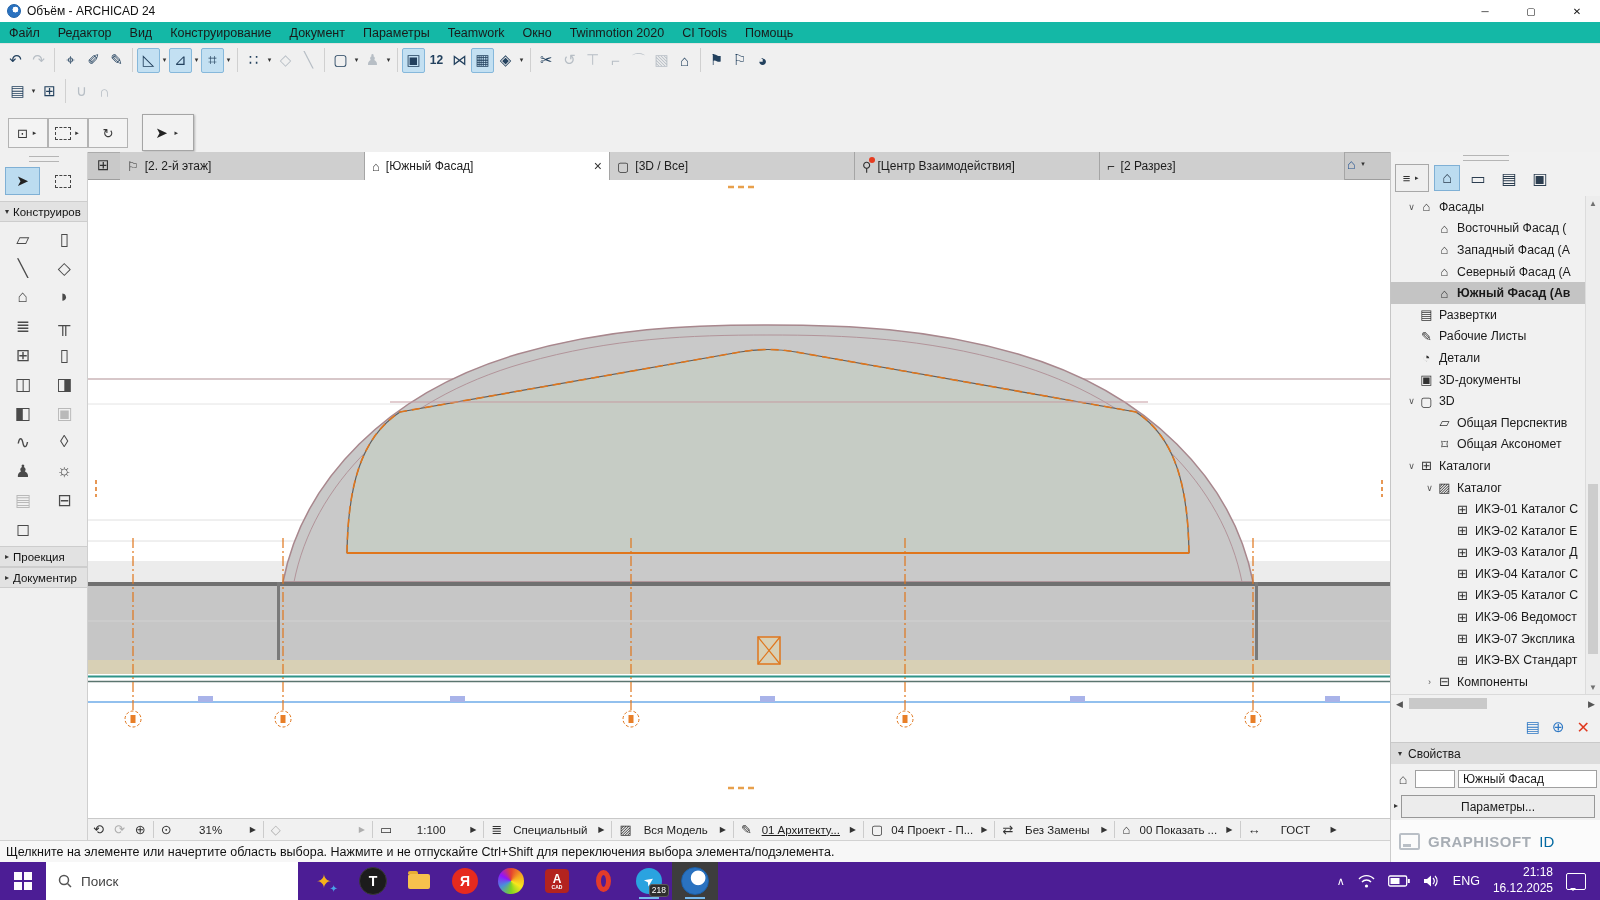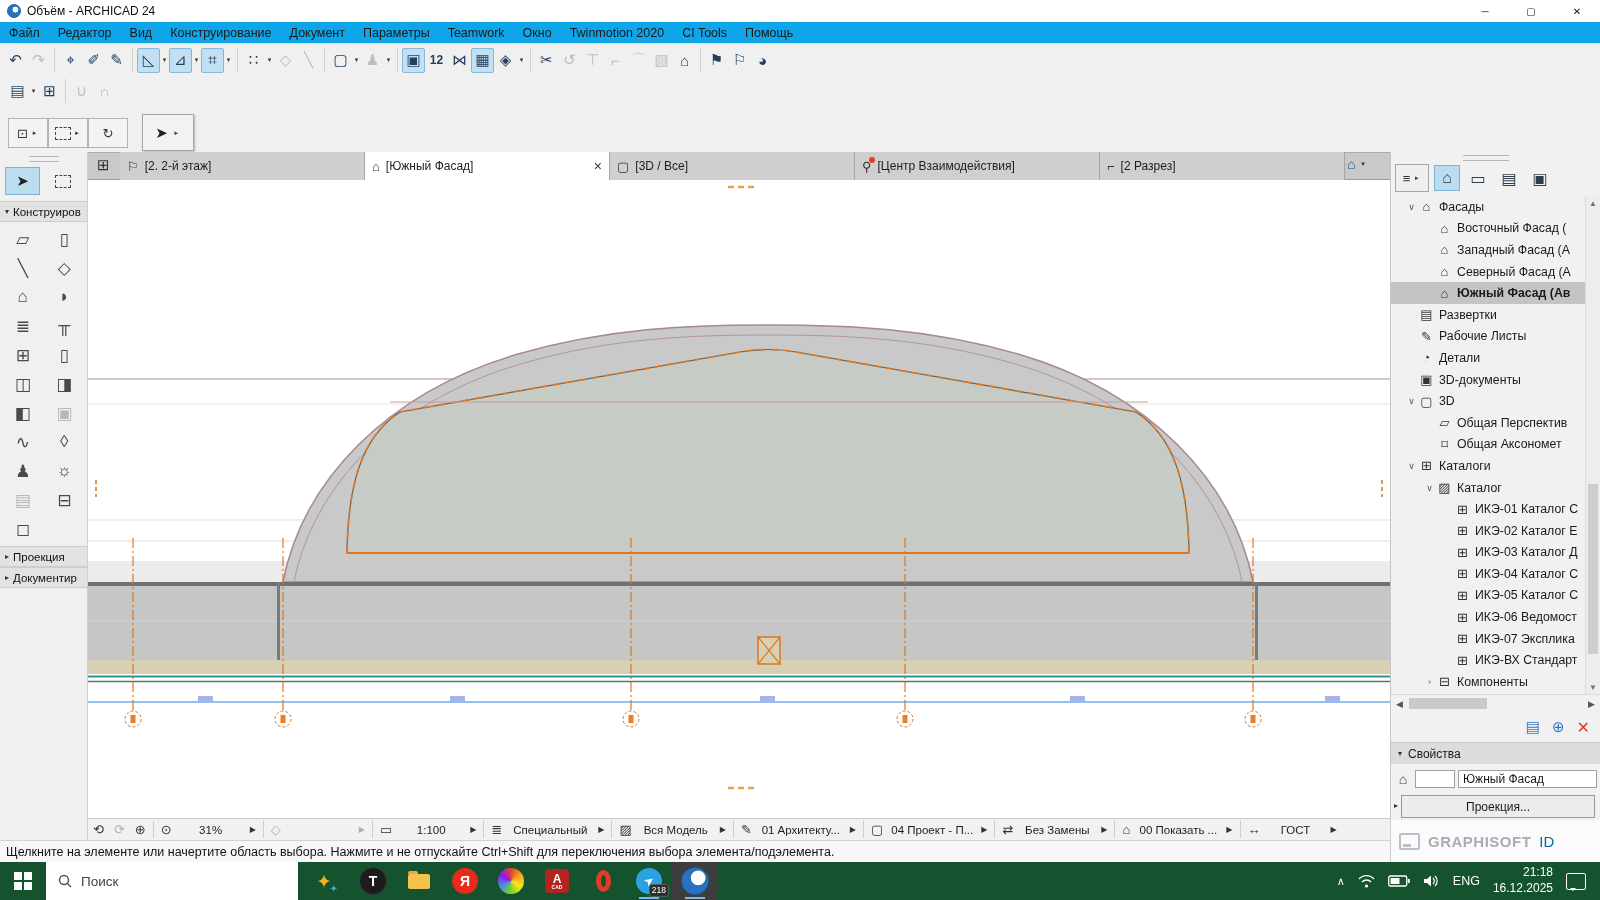--- a/index.html
+++ b/index.html
@@ -7,21 +7,21 @@
        font-family:"Liberation Sans","DejaVu Sans",sans-serif;font-size:12px;color:#1a1a1a;}
   
   .titlebar{position:absolute;left:0;top:0;width:1600px;height:22px;background:#fff;display:flex;align-items:center;}
   .alogo{width:14px;height:14px;border-radius:50%;margin:0 6px 0 7px;
          background:radial-gradient(circle at 62% 38%, #ffffff 0 26%, #2a72c0 30% 100%);
          border:1px solid #1b5fa8;box-sizing:border-box;}
   .wtitle{font-size:12px;color:#111;}
   .wbtns{margin-left:auto;display:flex;height:22px;}
   .wbtn{width:46px;height:22px;display:flex;align-items:center;justify-content:center;font-size:10px;color:#111;}
   
-  .menubar{position:absolute;left:0;top:22px;width:1600px;height:21px;background:#0ea5e9;display:flex;align-items:center;font-size:12.5px;}
+  .menubar{position:absolute;left:0;top:22px;width:1600px;height:21px;background:#14b8a6;display:flex;align-items:center;font-size:12.5px;}
   .mitem{padding:0 9px;}
   
   .toolbar1{position:absolute;left:0;top:43px;width:1600px;height:33px;background:#f0f0f0;border-top:1px solid #e2e2e2;
             display:flex;align-items:center;padding-left:4px;box-sizing:border-box;}
   .toolbar2{position:absolute;left:0;top:76px;width:1600px;height:30px;background:#f0f0f0;display:flex;align-items:center;padding-left:6px;box-sizing:border-box;}
   .ticon{min-width:23px;height:25px;display:flex;align-items:center;justify-content:center;font-size:15px;color:#23415e;}
   .ticon.small{font-size:12px;font-weight:bold;}
   .dd{width:9px;font-size:7px;color:#333;display:flex;align-items:center;justify-content:center;}
   .act{background:#c3e0f2;border:1px solid #86b8db;border-radius:2px;box-sizing:border-box;}
   .dis{color:#b7bec5;}
@@ -99,21 +99,21 @@
   .quickbar{position:absolute;left:88px;top:818px;width:1302px;height:22px;background:#f1f1f1;border-top:1px solid #c9c9c9;
             display:flex;align-items:center;font-size:11.5px;color:#1d1d1d;box-sizing:border-box;overflow:hidden;}
   .qicon{font-size:13px;color:#333;padding:0 5px;flex:none;}
   .qlabel{padding:0 3px;text-align:center;}
   .qarrow{font-size:8px;color:#333;padding:0 5px;flex:none;}
   .qsep{width:1px;height:17px;background:#cccccc;margin:0 2px;flex:none;}
   .qdis{color:#aeaeae;}
   .hintbar{position:absolute;left:0;top:840px;width:1390px;height:22px;background:#f7f7f7;border-top:1px solid #d2d2d2;
            display:flex;align-items:center;padding-left:6px;font-size:12.5px;color:#111;box-sizing:border-box;}
   
-  .taskbar{position:absolute;left:0;top:862px;width:1600px;height:38px;background:#14532d;display:flex;align-items:center;color:#fff;}
+  .taskbar{position:absolute;left:0;top:862px;width:1600px;height:38px;background:#4c1d95;display:flex;align-items:center;color:#fff;}
   .tstart{width:46px;height:38px;display:flex;align-items:center;justify-content:center;}
   .winlogo{display:grid;grid-template-columns:8px 8px;grid-template-rows:8px 8px;gap:2px;}
   .winlogo div{background:#fdfdfd;}
   .tsearch{width:252px;height:38px;background:#ffffff;color:#444;display:flex;align-items:center;gap:9px;padding-left:12px;font-size:13.5px;box-sizing:border-box;}
   .copilot{width:52px;height:38px;display:flex;align-items:center;justify-content:center;position:relative;}
   .cop1{color:#f5b31b;font-size:19px;}
   .cop2{position:absolute;right:12px;bottom:6px;color:#4aa3e8;font-size:10px;}
   .tico{width:46px;height:38px;display:flex;align-items:center;justify-content:center;position:relative;}
   .tico.run::after{content:'';position:absolute;bottom:1px;left:13px;right:13px;height:2px;background:#76b9ed;}
   .tico.activeapp{background:#3d3d3d;}
@@ -520,21 +520,21 @@
       <span class="arr">▾</span>
       <span>Свойства</span>
     </div>
     <div class="proprow">
       <span class="hicon">⌂</span>
       <span class="pfield"></span>
       <span class="pfield2">Южный Фасад</span>
     </div>
     <div class="paramsrow">
       <span class="paramsflyout">▸</span>
-      <div class="paramsbtn">Проекция...</div>
+      <div class="paramsbtn">Параметры...</div>
     </div>
   </div>
 
   <div class="gsid">
     <span class="gsicon"></span>
     <span class="gsbrand">GRAPHISOFT</span>
     <span class="gssuffix">ID</span>
   </div>
 
   <div class="quickbar">
@@ -556,21 +556,21 @@
     <span class="qsep"></span>
     <span class="qicon">≣</span>
     <span class="qlabel" style="width:80px;">Специальный</span>
     <span class="qarrow">▶</span>
     <span class="qsep"></span>
     <span class="qicon">▨</span>
     <span class="qlabel" style="width:72px;">Вся Модель</span>
     <span class="qarrow">▶</span>
     <span class="qsep"></span>
     <span class="qicon">✎</span>
-    <span class="qlabel" style="width:82px;">01 Архитекту...</span>
+    <span class="qlabel" style="width:82px;text-decoration:underline;">01 Архитекту...</span>
     <span class="qarrow">▶</span>
     <span class="qsep"></span>
     <span class="qicon">▢</span>
     <span class="qlabel" style="width:82px;">04 Проект - П...</span>
     <span class="qarrow">▶</span>
     <span class="qsep"></span>
     <span class="qicon">⇄</span>
     <span class="qlabel" style="width:72px;">Без Замены</span>
     <span class="qarrow">▶</span>
     <span class="qsep"></span>

